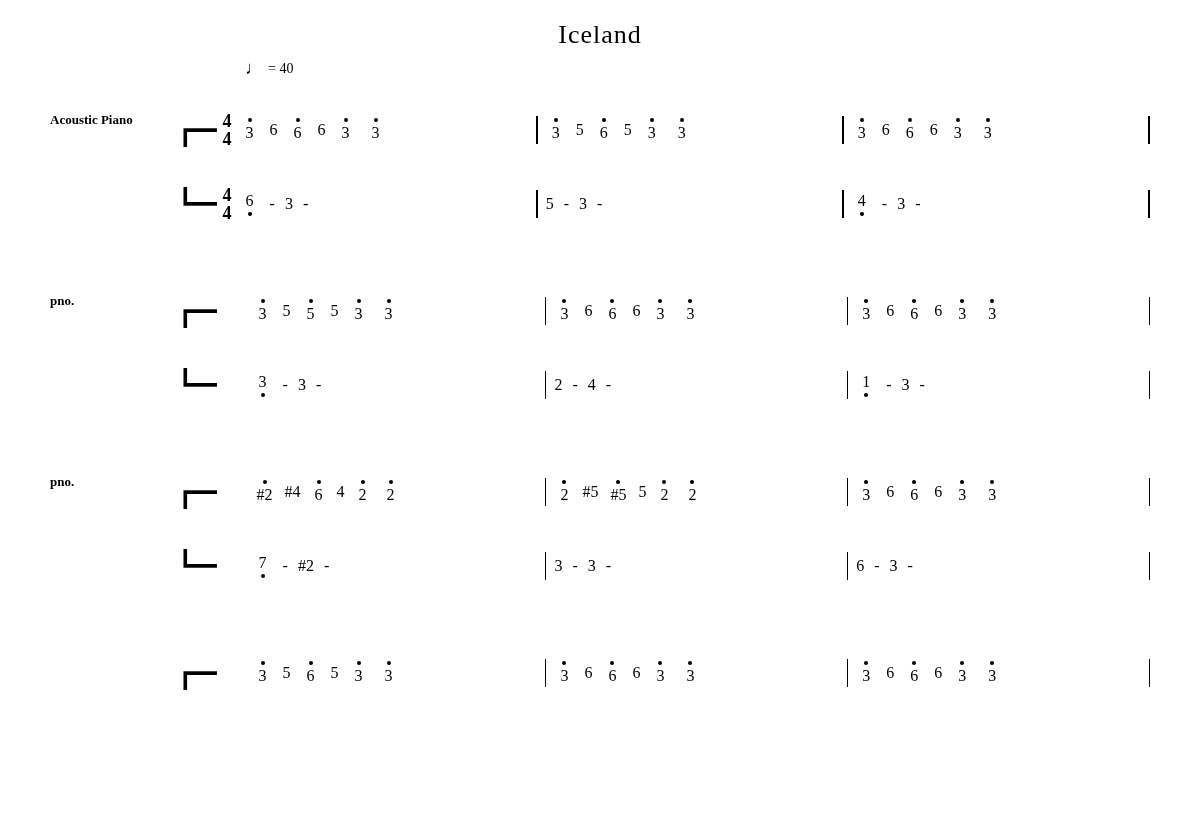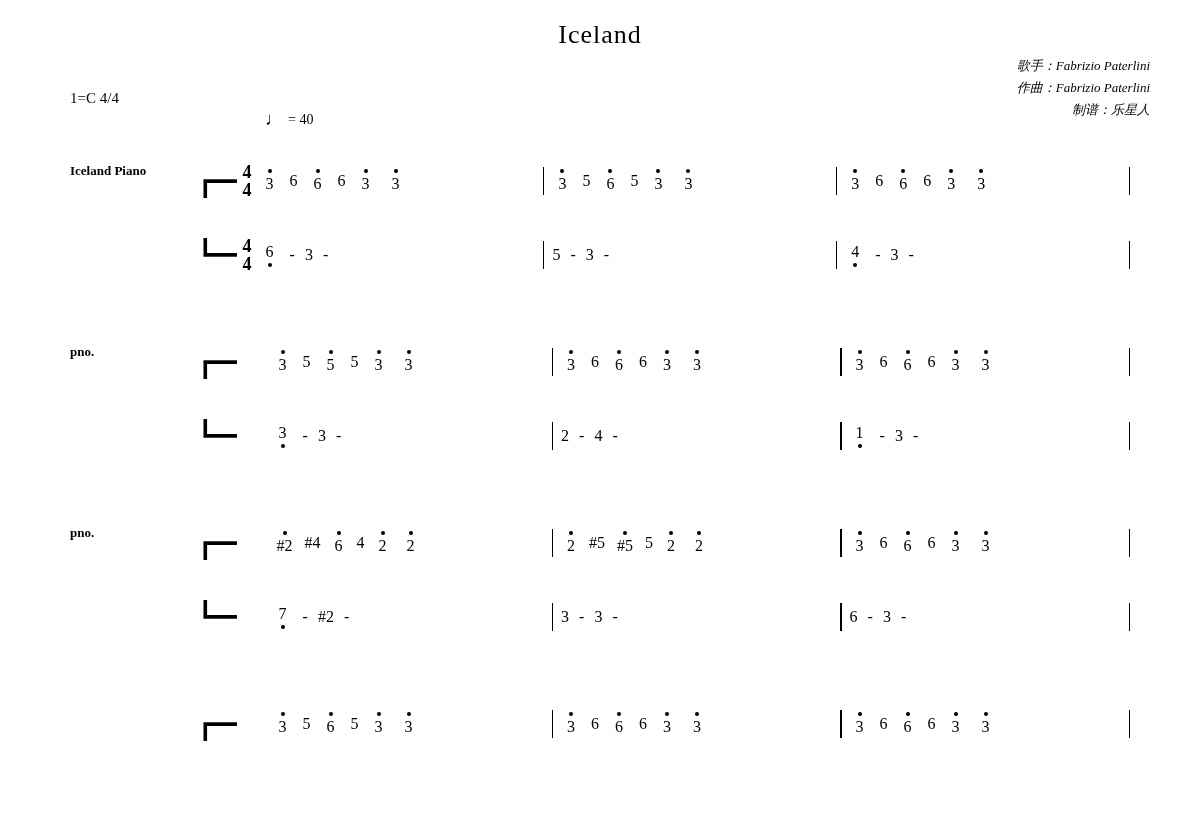--- a/index.html
+++ b/index.html
@@ -7,21 +7,21 @@
       background: #fff;
       font-family: 'Times New Roman', Times, serif;
       color: #000;
       width: 1200px;
       min-height: 831px;
       overflow-x: hidden;
     }
 
     
     .sheet {
-      padding: 20px 70px;
+      padding: 20px 50px;
       position: relative;
     }
 
     h1.piece-title {
       text-align: center;
       font-size: 26px;
       font-weight: normal;
       margin-bottom: 8px;
       letter-spacing: 1px;
     }
@@ -69,39 +69,29 @@
       margin-left: 130px;
       position: relative;
     }
   </style>
 </head>
 <body>
 
 <div class="sheet">
   <h1 class="piece-title">Iceland</h1>
 
-  <div class="meta-box">
-    <div>
-      <span>歌手：</span><span style="font-style:italic">Fabrizio Paterlini</span>
-    </div>
-    <div>
-      <span>作曲：</span><span style="font-style:italic">Fabrizio Paterlini</span>
-    </div>
-    <div>制谱：乐星人</div>
-  </div>
-
-  <div class="key-sig-line">1=C  4/4</div>
+
 
   <div class="tempo-line">
     <span style="font-size:18px;">♩</span>
     <span>= 40</span>
   </div>
 
   <div class="music-system">
-    <div class="sys-label">Iceland Piano</div>
+    <div class="sys-label">Acoustic Piano</div>
     <div class="sys-content">
 
       <div style="display:flex; align-items:center; min-height:48px; margin-bottom:2px;">
 
         <div style="font-size:72px; line-height:72px; font-weight:100; margin-right:2px; display:flex; align-items:center; color:#000;">⌐</div>
 
         <div style="font-size:18px; font-weight:bold; display:flex; flex-direction:column; align-items:center; margin-right:8px; line-height:1;">
           <span>4</span>
             <span>4</span>
         </div>

